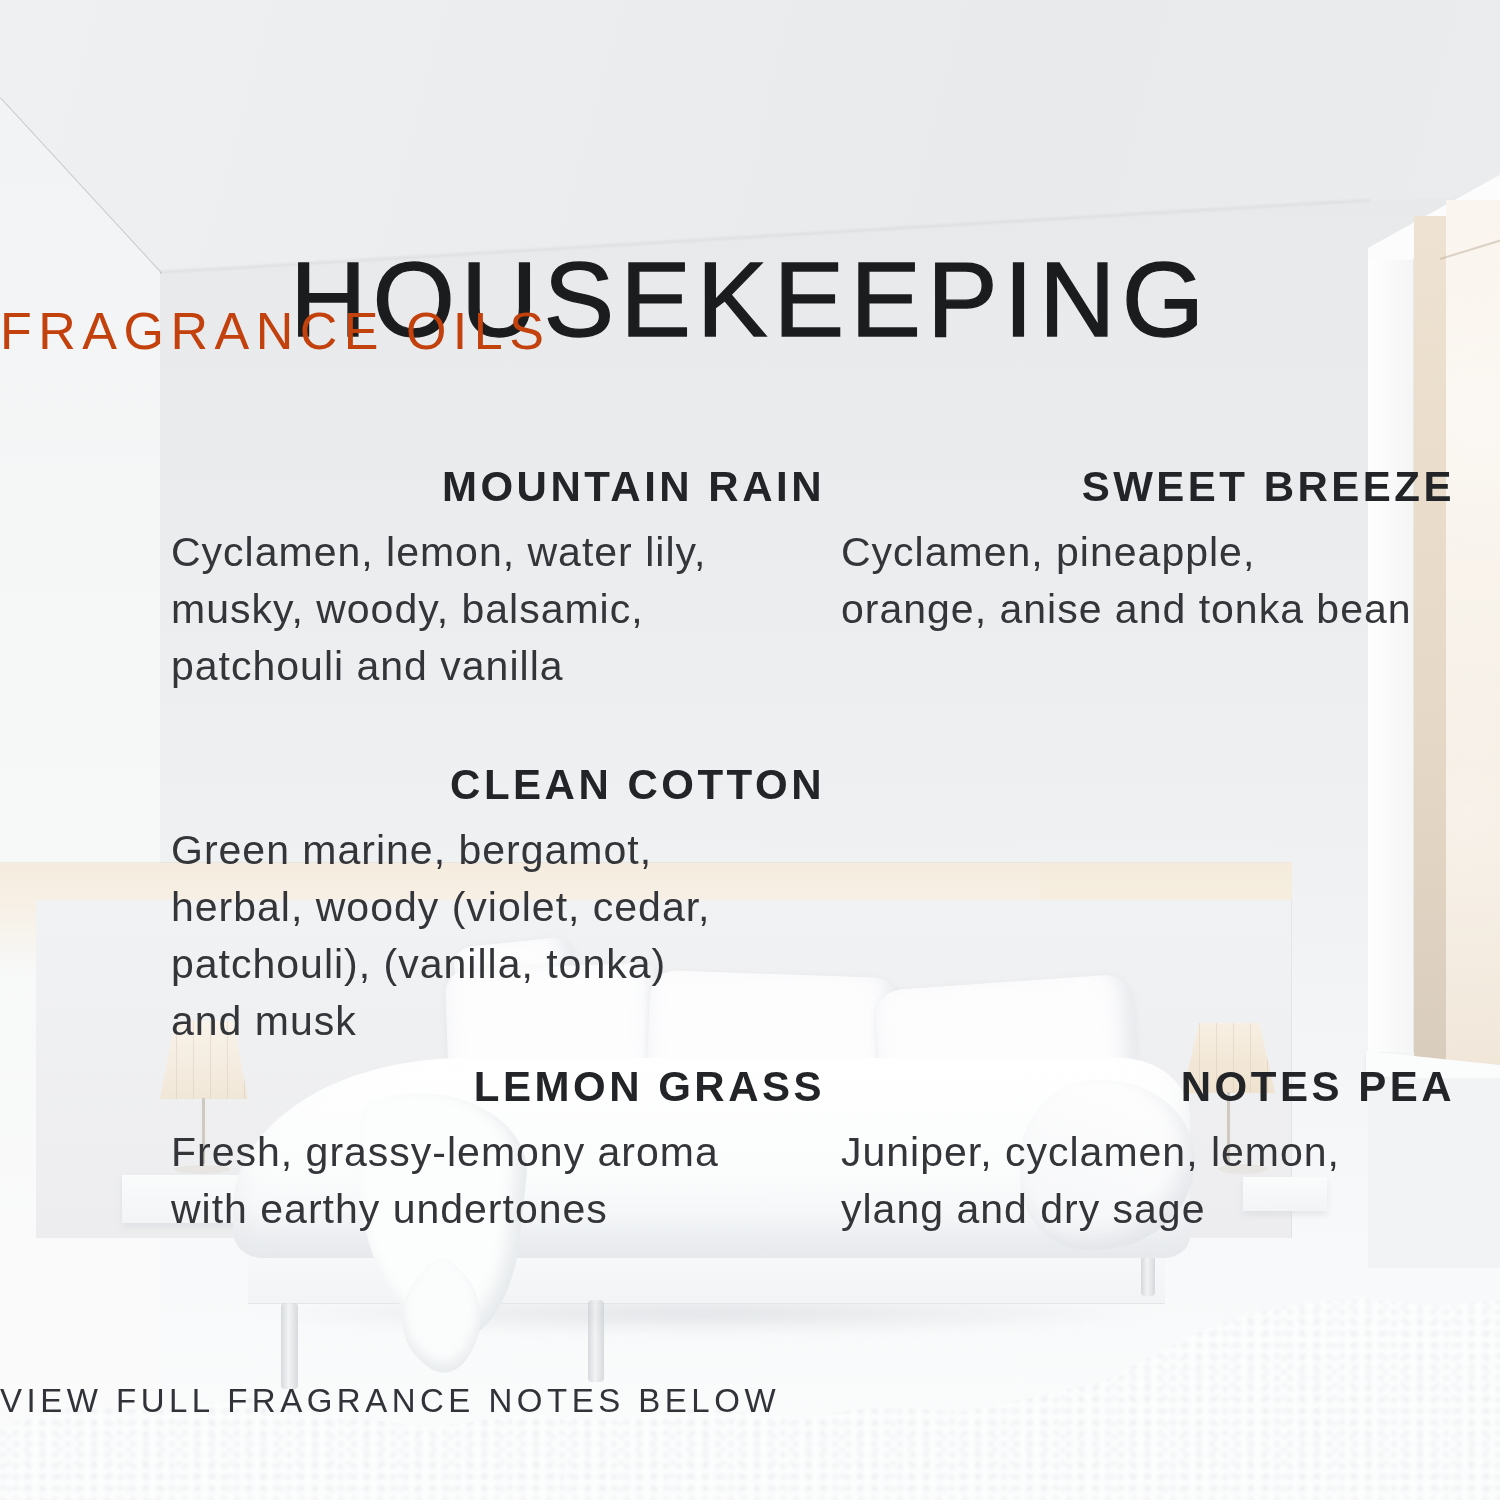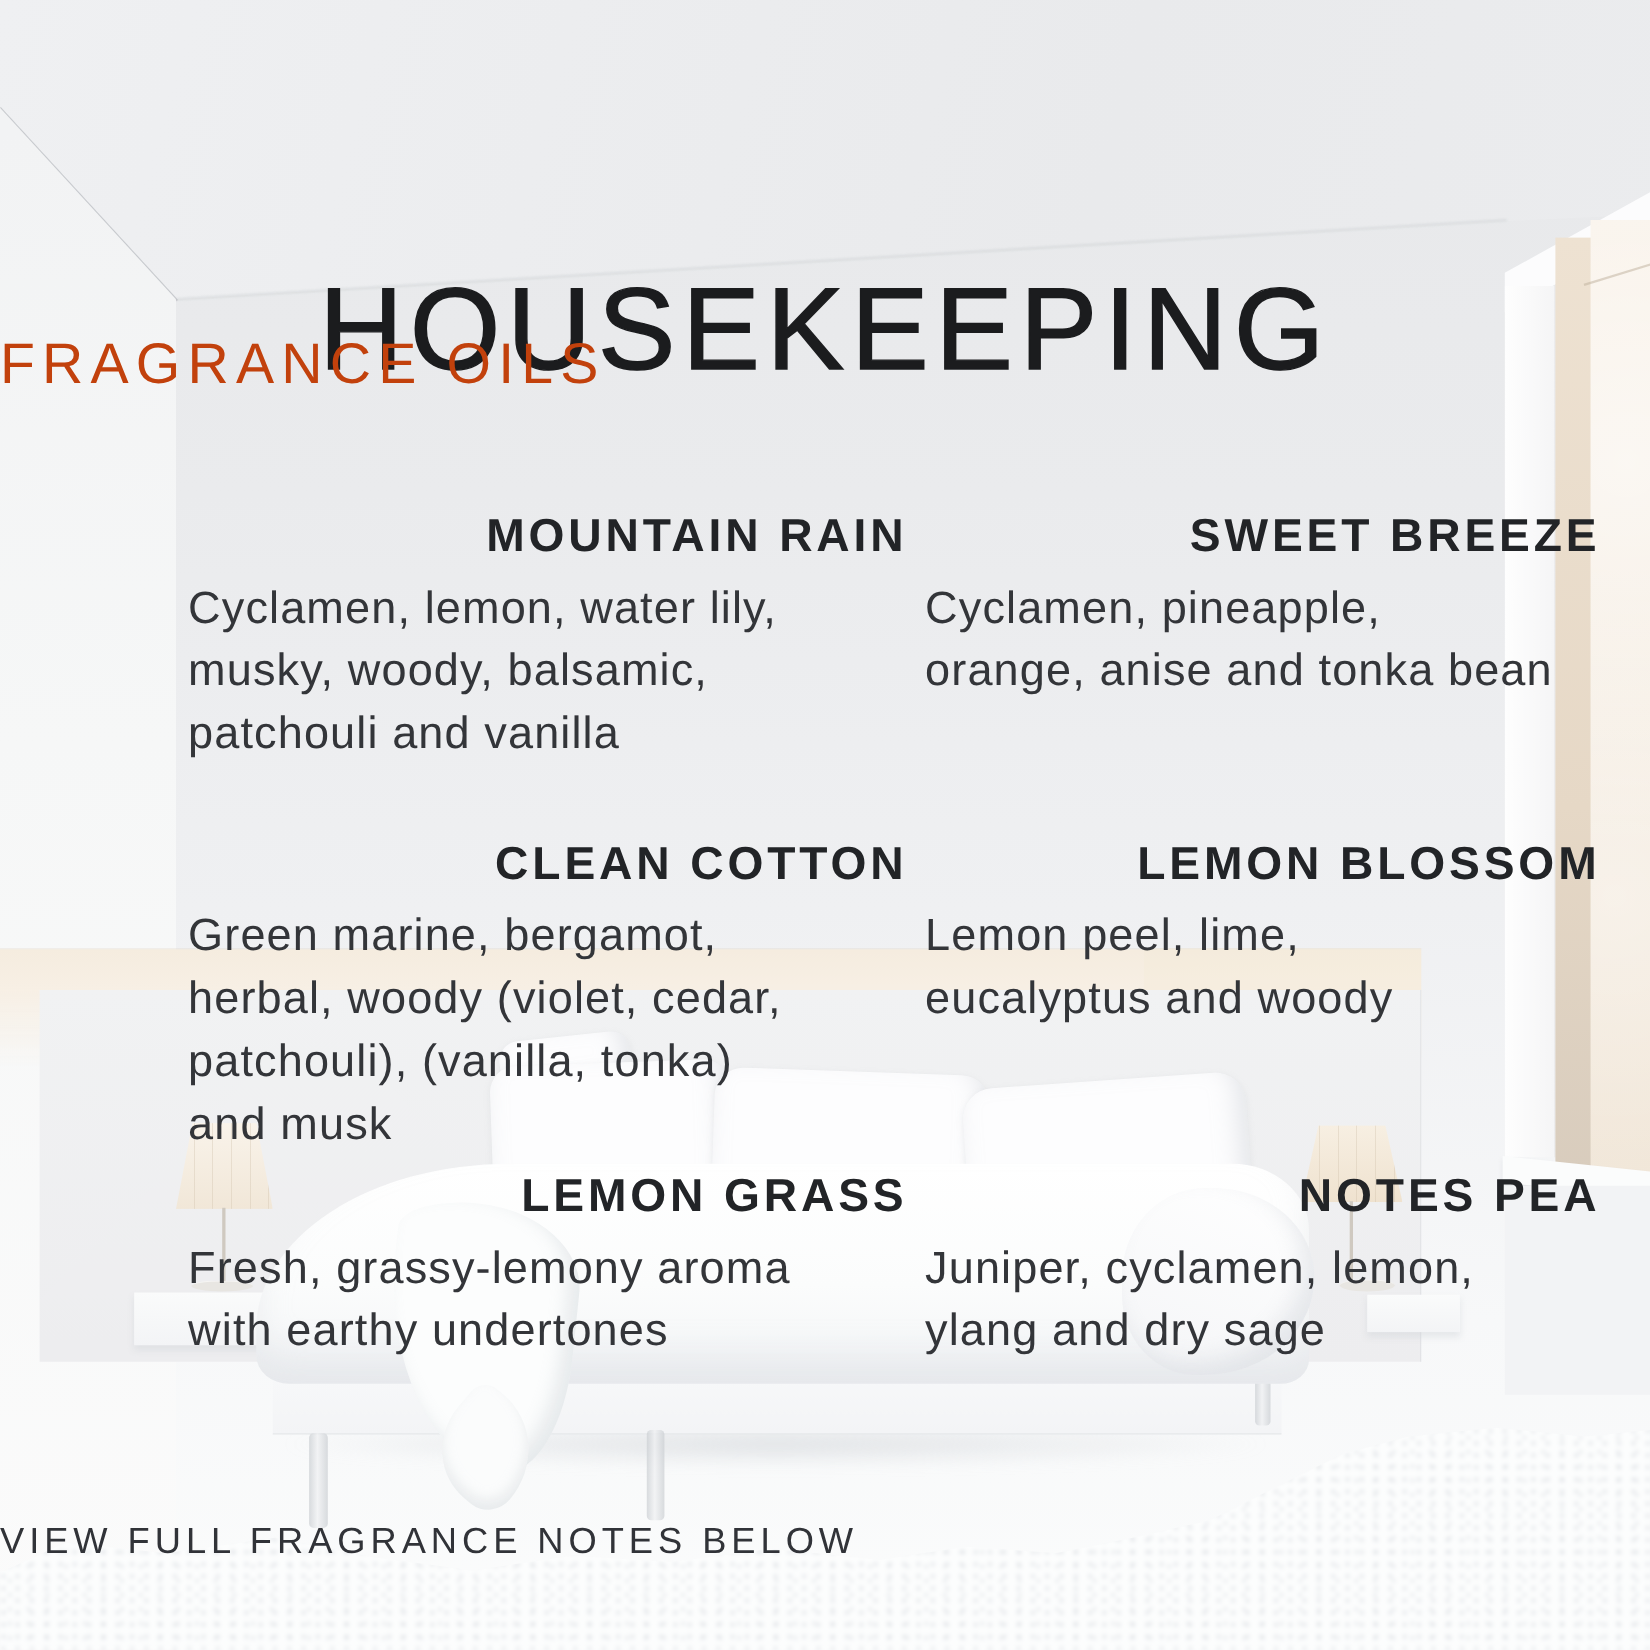--- a/index.html
+++ b/index.html
@@ -196,25 +196,20 @@
   </div>
 
   <div class="row row-2">
     <div class="frag col-left">
       <h2>CLEAN COTTON</h2>
       <p>Green marine, bergamot,
 herbal, woody (violet, cedar,
 patchouli), (vanilla, tonka)
 and musk</p>
     </div>
-    <div class="frag col-right">
-      <h2>LEMON BLOSSOM</h2>
-      <p>Lemon peel, lime,
-eucalyptus and woody</p>
-    </div>
   </div>
 
   <div class="row row-3">
     <div class="frag col-left">
       <h2>LEMON GRASS</h2>
       <p>Fresh, grassy-lemony aroma
 with earthy undertones</p>
     </div>
     <div class="frag col-right">
       <h2>NOTES PEA</h2>

